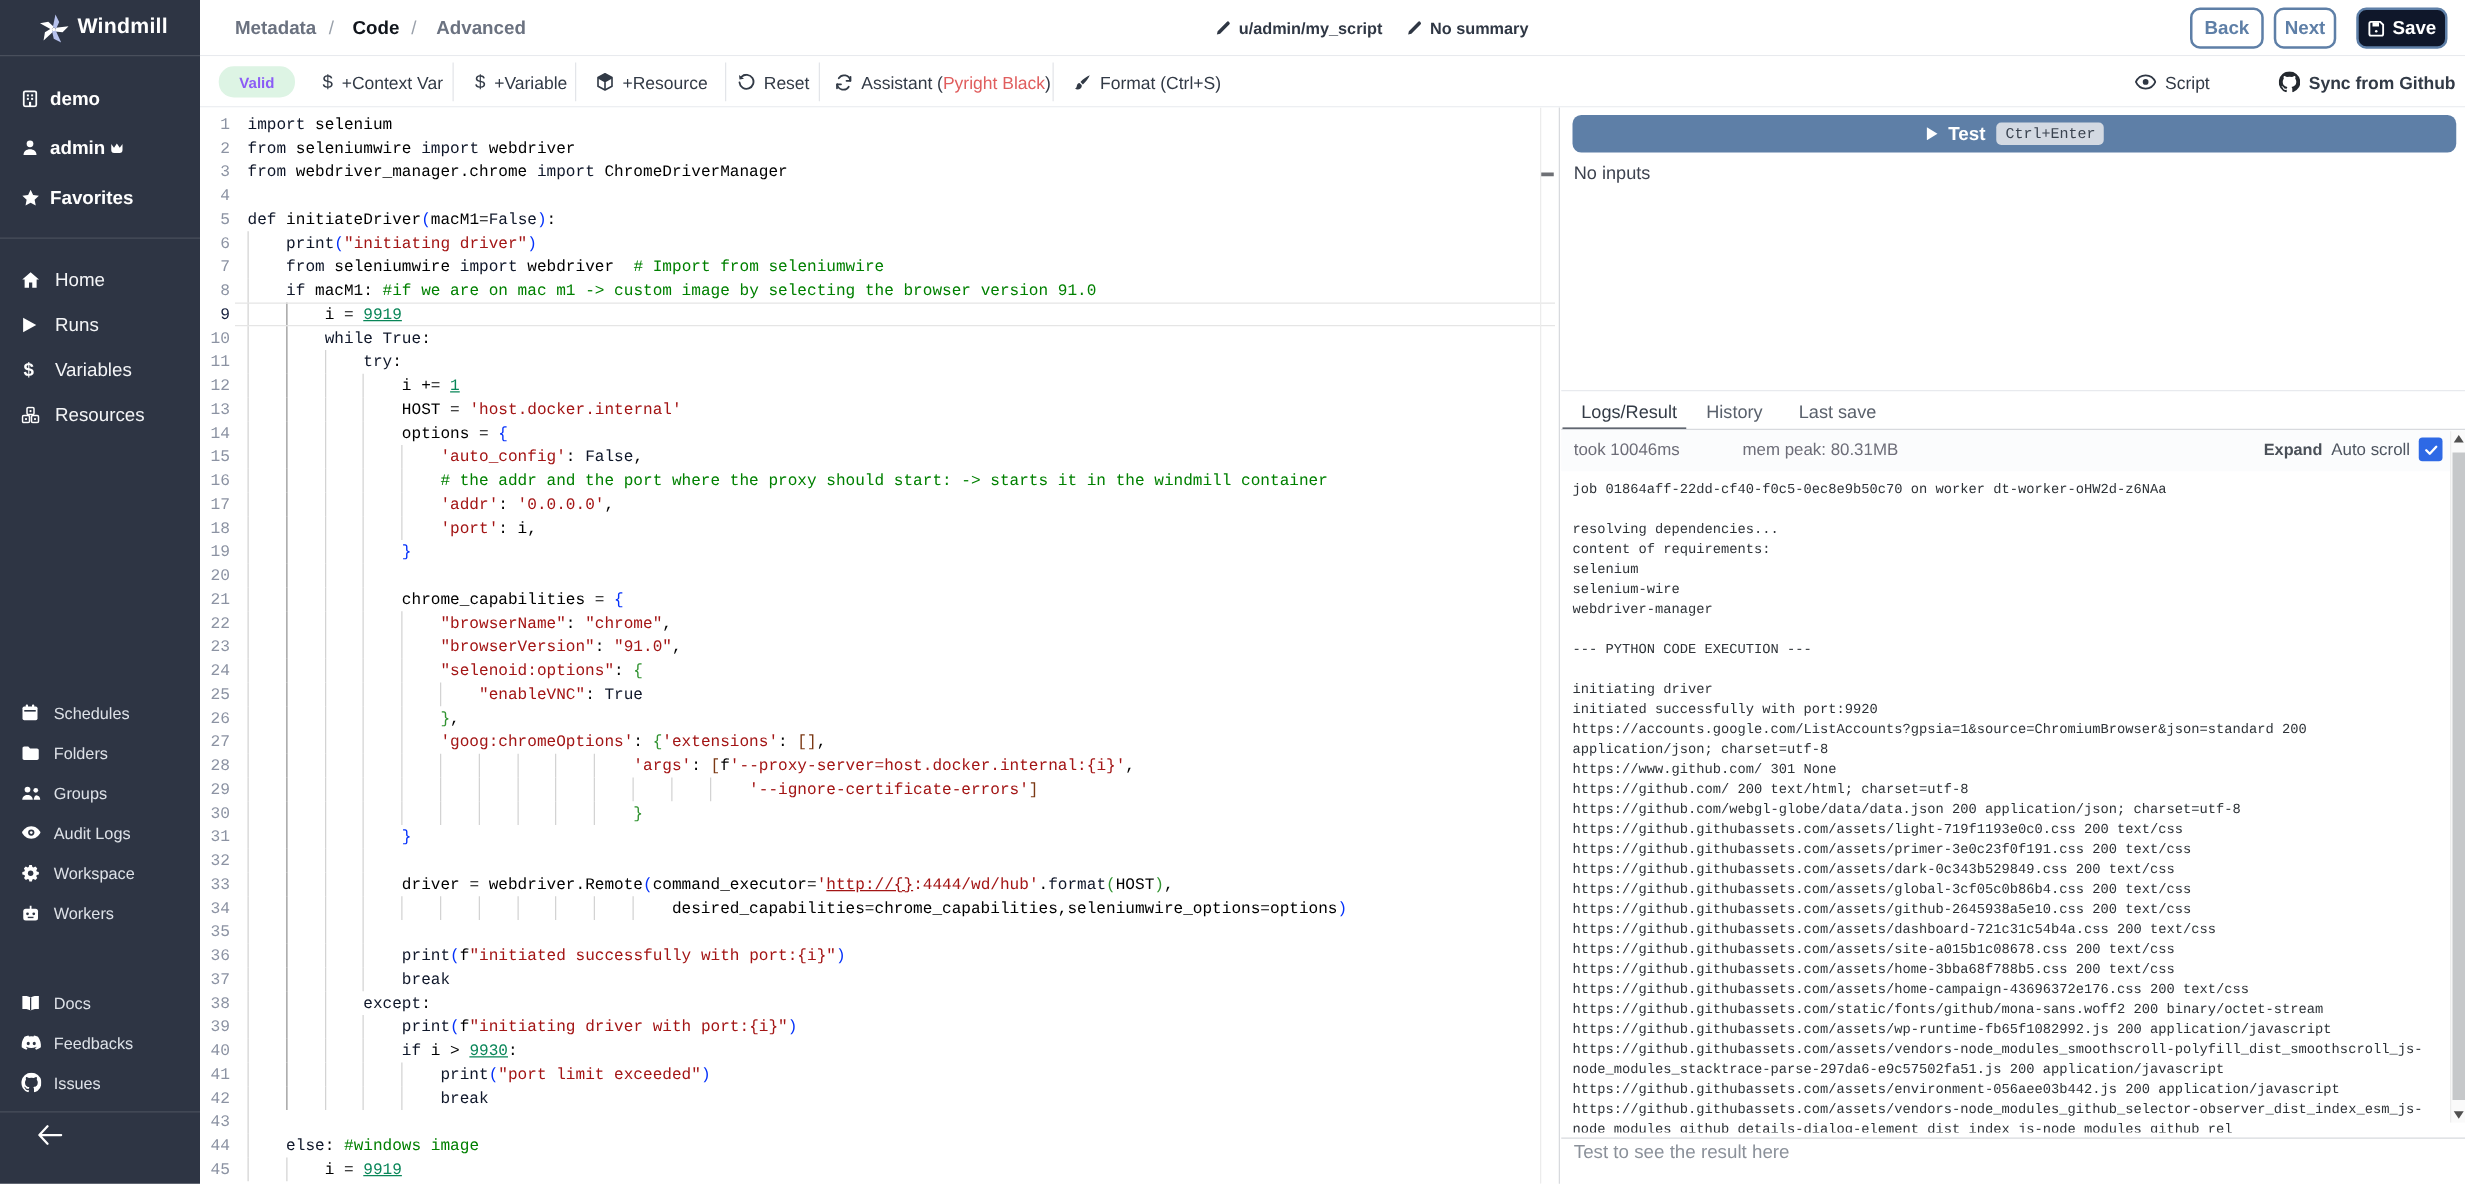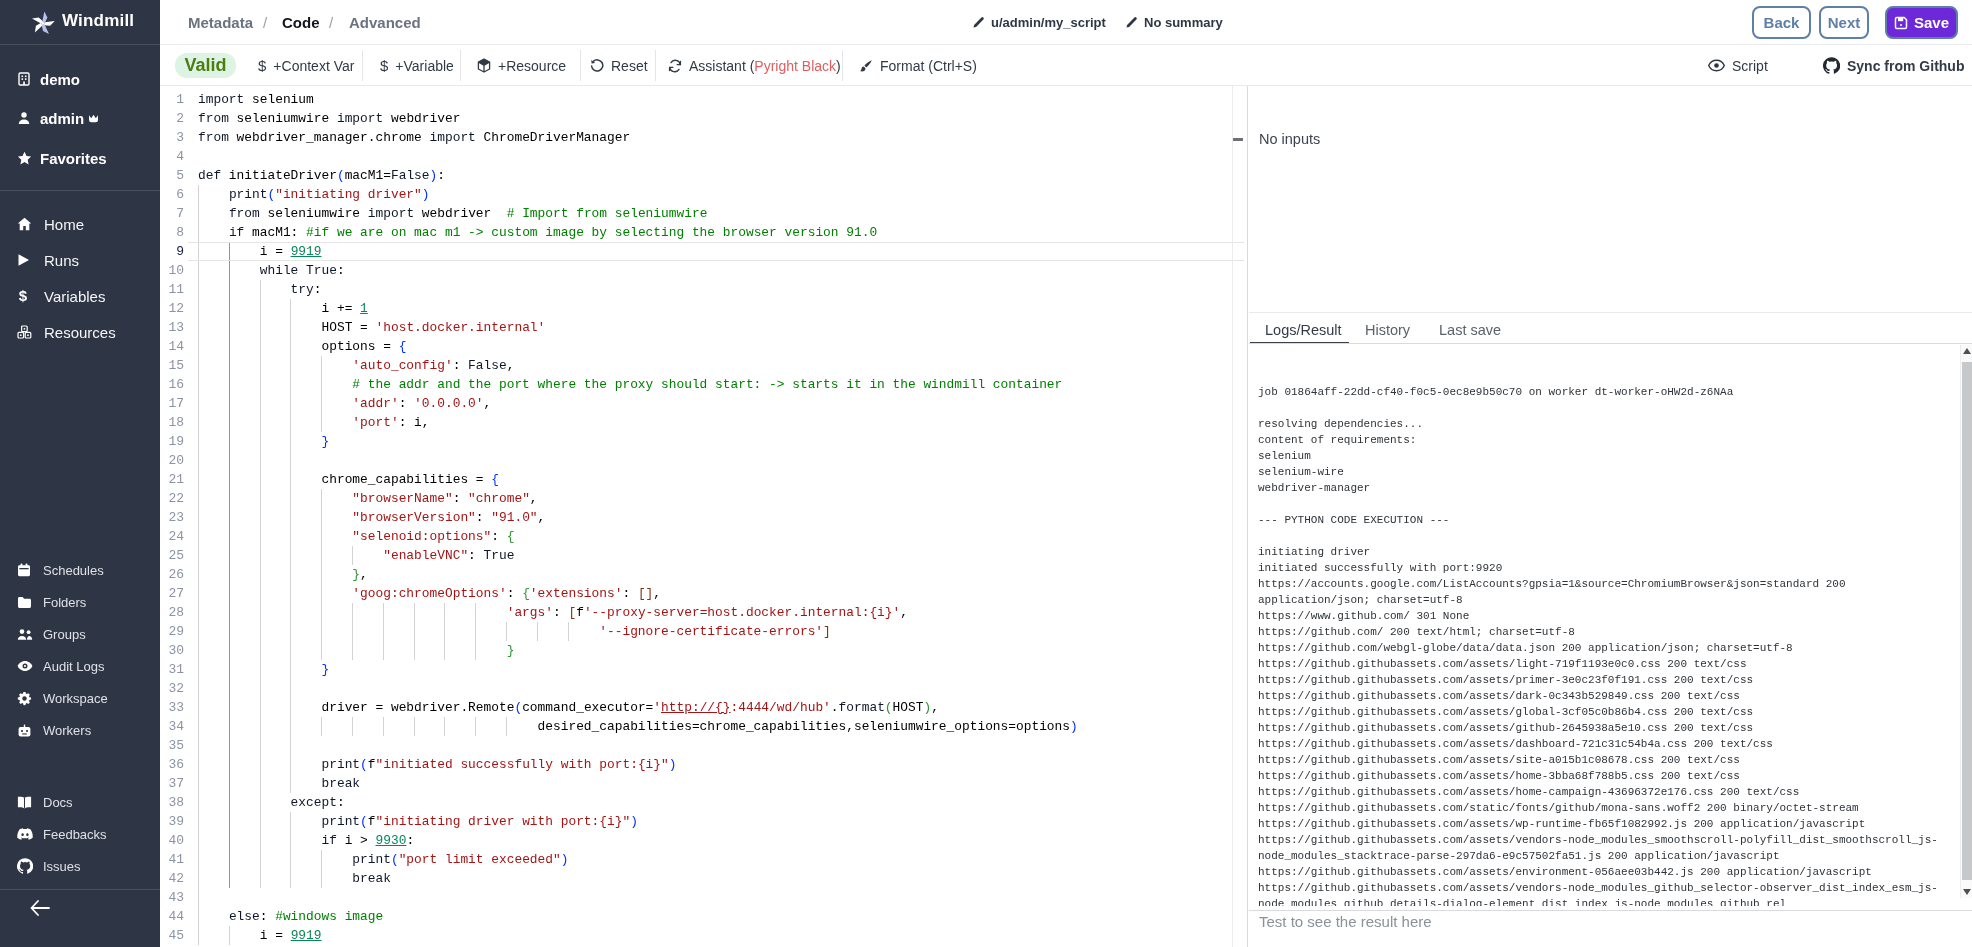--- a/index.html
+++ b/index.html
@@ -19,22 +19,22 @@
 #backarr { position:absolute; left:30px; top:900px; }
 
 #topbar { position:absolute; left:160px; top:0; width:1812px; height:45px; background:#fff; border-bottom:1px solid #e8eaee; }
 .crumb { position:absolute; top:14px; font-size:15px; font-weight:bold; color:#6b7280; }
 .iconlab { position:absolute; display:flex; align-items:center; gap:6px; font-size:13px; font-weight:bold; color:#2f3744; }
 .btn { position:absolute; top:6px; height:33px; border:2px solid #5e7fa7; border-radius:8px;
   color:#5e7fa7; font-size:15px; font-weight:bold; display:flex; align-items:center; justify-content:center; background:#fff; }
 
 #toolbar { position:absolute; left:160px; top:45px; width:1812px; height:41px; background:#fff; border-bottom:1px solid #e8eaee; }
 .vsep { position:absolute; top:5px; height:31px; width:1px; background:#e3e5e9; }
-#valid { position:absolute; left:15px; top:8px; width:61px; height:25px; background:#ddf4e4; color:#4d7c0f;
-  font-size:18px; font-weight:bold; border-radius:12px; display:flex; align-items:center; justify-content:center; }
+#valid { position:absolute; left:15px; top:8px; width:61px; height:25px; background:#ddf4e4; color:#8b5cf6;
+  font-size:12px; font-weight:bold; border-radius:12px; display:flex; align-items:center; justify-content:center; }
 .tbtn { position:absolute; top:0; height:41px; display:flex; align-items:center; gap:7px; font-size:14px; color:#323a46; }
 .tbtn b { font-weight:normal; }
 .dollar { font-weight:normal; font-size:15px; }
 
 #editor { position:absolute; left:160px; top:86px; width:1088px; height:861px; background:#fff; overflow:hidden; }
 #gutter { position:absolute; left:0; top:4px; width:24px; text-align:right;
   font-family:"Liberation Mono",monospace; font-size:13px; line-height:19px; color:#8c93a3; }
 #gutter b { display:block; font-weight:normal; }
 #gutter b.cur { color:#16203e; }
 #code { position:absolute; left:38px; top:4px; font-family:"Liberation Mono",monospace;
@@ -279,21 +279,21 @@
       <span>u/admin/my_script</span>
     </div>
   <div class="iconlab" style="left:965px;top:15px">
       <svg class="" width="13" height="13" viewBox="0 0 13 13" xmlns="http://www.w3.org/2000/svg">
         <path d="M1.5 11.5l.6-2.6 7.3-7.3a1.3 1.3 0 0 1 1.9 0l.1.1a1.3 1.3 0 0 1 0 1.9l-7.3 7.3z" fill="#2f3744"></path>
       </svg>
       <span>No summary</span>
     </div>
   <div class="btn" style="left:1592px;width:59px">Back</div>
   <div class="btn" style="left:1659px;width:50px">Next</div>
-  <div class="btn" style="left:1725px;width:73px;background:#6d28d9;color:#fff;border-color:#5e7fa7;gap:6px"><svg class="" width="14" height="14" viewBox="0 0 14 14" xmlns="http://www.w3.org/2000/svg">
+  <div class="btn" style="left:1725px;width:73px;background:#0f172a;color:#fff;border-color:#5e7fa7;gap:6px"><svg class="" width="14" height="14" viewBox="0 0 14 14" xmlns="http://www.w3.org/2000/svg">
         <path d="M1.5 2.8c0-.7.6-1.3 1.3-1.3h7.4l2.3 2.3v7.4c0 .7-.6 1.3-1.3 1.3H2.8c-.7 0-1.3-.6-1.3-1.3z" fill="none" stroke="#fff" stroke-width="1.5"></path>
         <rect x="4" y="1.8" width="5.2" height="3.4" fill="#fff"></rect>
         <circle cx="7" cy="9" r="1" fill="#fff"></circle>
       </svg>Save</div>
 </div>
 
 <div id="toolbar">
   <div class="tbtn" style="left:98px">
       <span class="dollar">$</span>
       <b>+Context Var</b>
@@ -579,27 +579,47 @@
 <i class="pl">                    </i><i class="kw">print</i><i class="b1">(</i><i class="st">"port limit exceeded"</i><i class="b1">)</i>
 <i class="pl">                    </i><i class="kw">break</i>
 
 <i class="pl">    </i><i class="kw">else</i><i class="pl">: </i><i class="co">#windows image</i>
 <i class="pl">        </i><i class="pl">i = </i><i class="nu">9919</i></pre>
   <div id="edgeline"></div>
   <div id="ovr"></div>
 </div>
 
 <div id="rpanel">
+  <div id="testbtn">
+      <span style="display:flex;align-items:center;gap:8px">
+        <svg class="" width="11" height="12" viewBox="0 0 11 12" xmlns="http://www.w3.org/2000/svg">
+          <path d="M1.5 0.8L10 6 1.5 11.2z" fill="#fff"></path>
+        </svg>
+        <span class="t">Test</span>
+      </span>
+      <span class="kbd">Ctrl+Enter</span>
+    </div>
   <div id="noinputs">No inputs</div>
   <div id="rdiv1"></div>
   <span class="tab act" style="left:17px">Logs/Result</span>
   <span class="tab" style="left:117px">History</span>
   <span class="tab" style="left:191px">Last save</span>
   <div id="tabline"></div>
   <div id="tabborder"></div>
+  <div id="statrow">
+    <span class="s" style="left:10px">took 10046ms</span>
+    <span class="s" style="left:145px">mem peak: 80.31MB</span>
+    <span id="expand">Expand</span>
+    <span id="ascroll">Auto scroll</span>
+    <div id="chk">
+        <svg class="" width="12" height="12" viewBox="0 0 12 12" xmlns="http://www.w3.org/2000/svg">
+          <path d="M2 6.2l2.8 2.8L10 3.4" fill="none" stroke="#fff" stroke-width="1.9" stroke-linecap="round" stroke-linejoin="round"></path>
+        </svg>
+      </div>
+  </div>
   <div id="logwrap">
       <pre id="log">job 01864aff-22dd-cf40-f0c5-0ec8e9b50c70 on worker dt-worker-oHW2d-z6NAa
 
 resolving dependencies...
 content of requirements:
 selenium
 selenium-wire
 webdriver-manager
 
 --- PYTHON CODE EXECUTION ---

